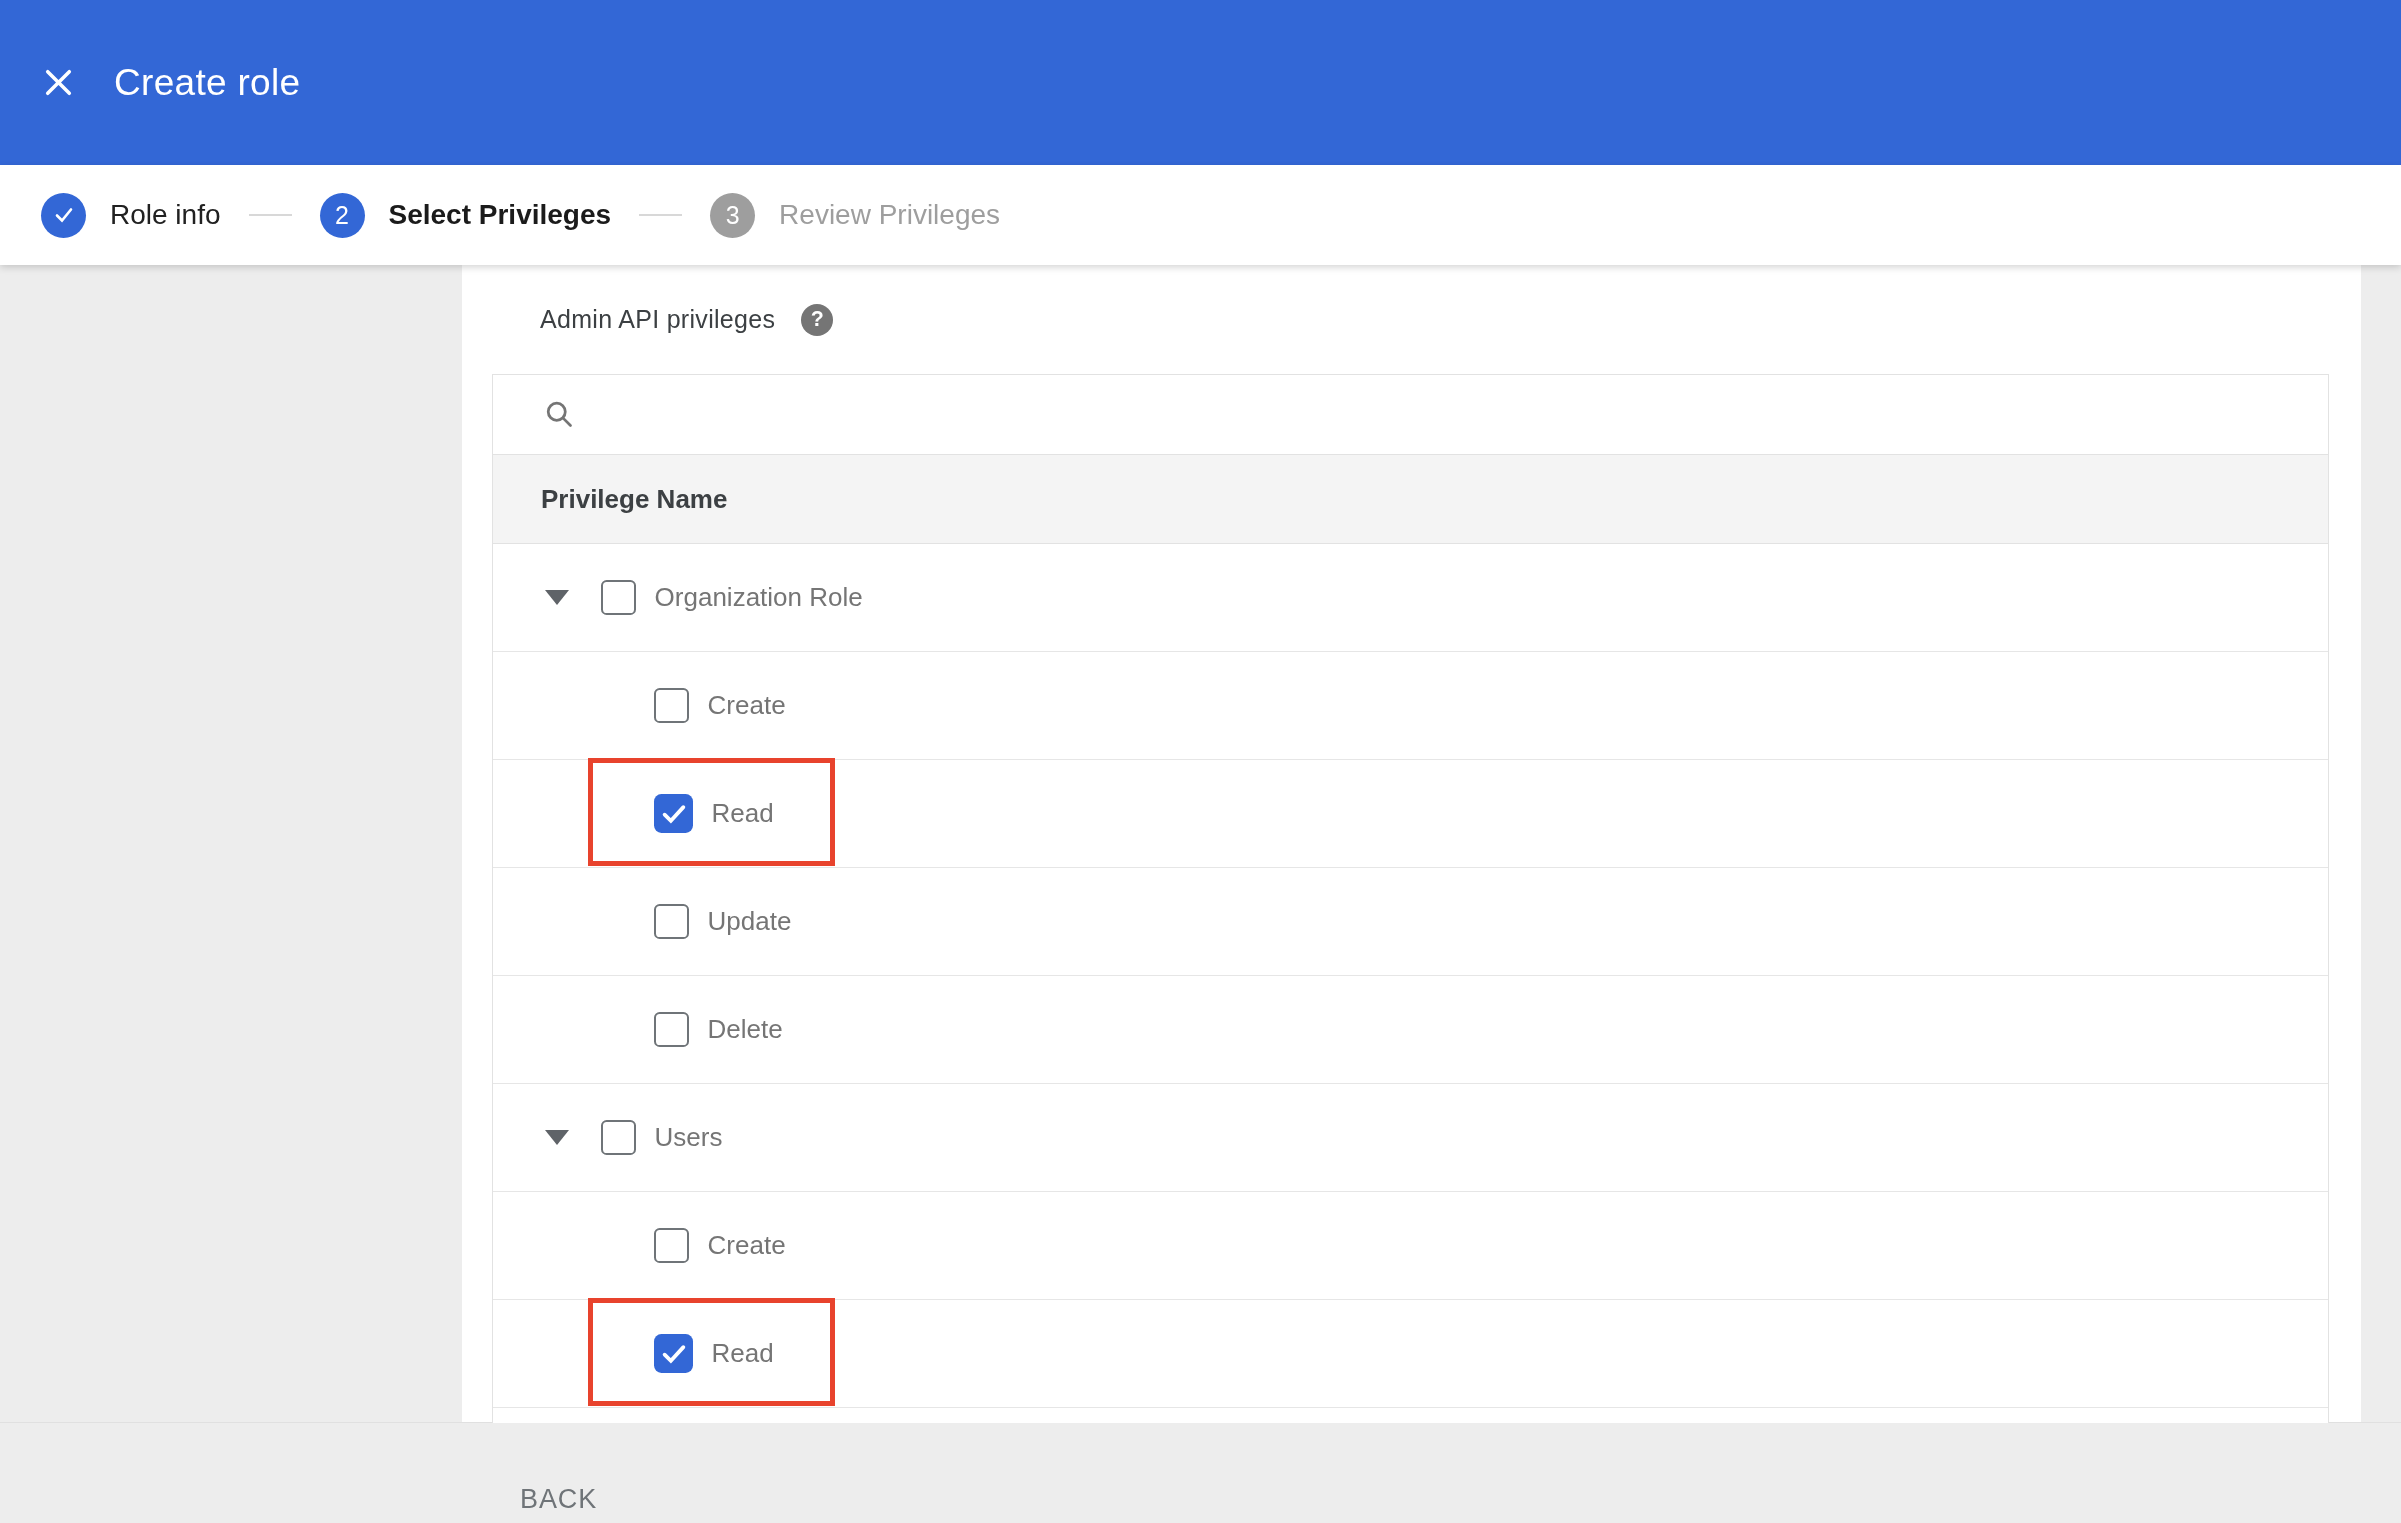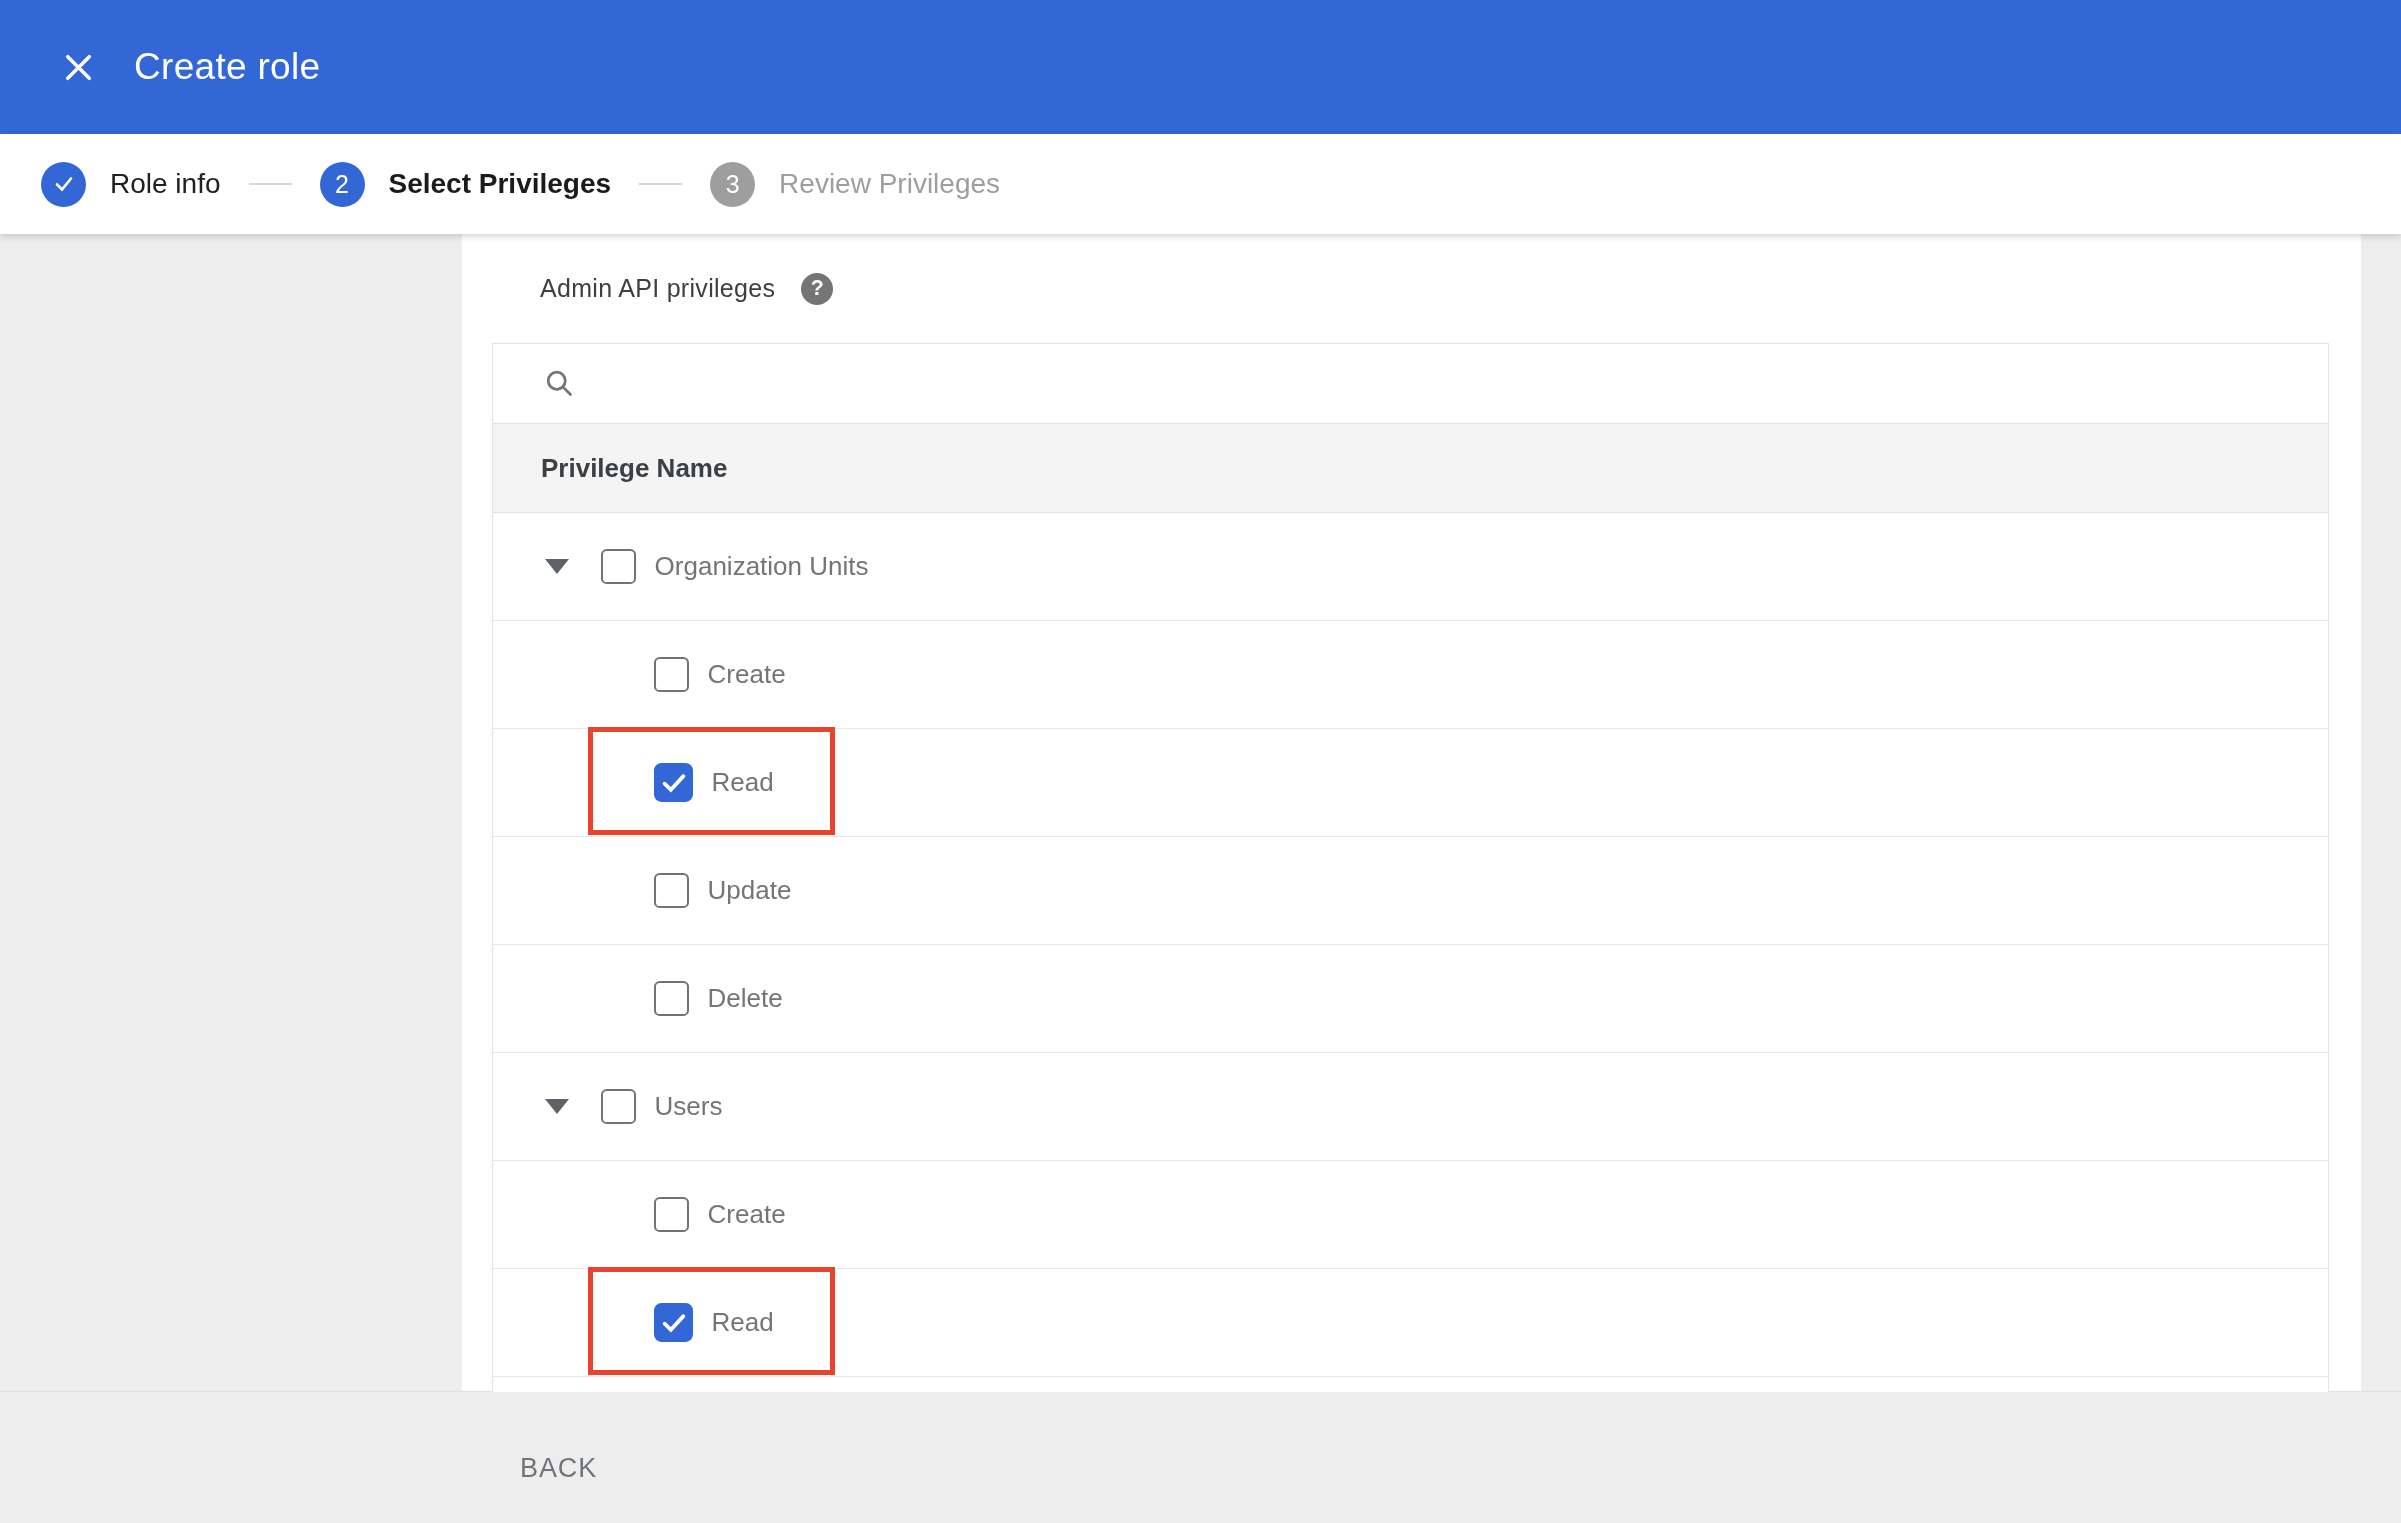--- a/index.html
+++ b/index.html
@@ -10,22 +10,22 @@
   * { box-sizing: border-box; }
   html, body { margin: 0; padding: 0; }
   body {
     width: 2401px; height: 1524px; overflow: hidden;
     background: #ededed;
     font-family: "Liberation Sans", sans-serif;
   }
 
   
   .appbar {
-    height: 134px; background: var(--blue);
-    display: flex; align-items: center; padding-left: 58px;
+    height: 165px; background: var(--blue);
+    display: flex; align-items: center; padding-left: 38px;
   }
   .close-btn {
     width: 41px; height: 41px; background: transparent; border: none; padding: 0;
     display: flex; align-items: center; justify-content: center; cursor: pointer;
   }
   .appbar-title {
     color: #ffffff; font-size: 37px; font-weight: 400;
     margin-left: 35px; letter-spacing: 0.3px;
   }
 
@@ -184,21 +184,21 @@
       </div>
 
       <div class="thead">
         <span class="thead-label">Privilege Name</span>
       </div>
 
       <div>
           <div class="prow">
             <span class="expander"></span>
             <span class="cbox parent"></span>
-            <span class="plabel">Organization Units</span>
+            <span class="plabel">Organization Role</span>
           </div>
           <div class="prow">
             <span class="cbox child"></span>
             <span class="plabel">Create</span>
           </div>
           <div class="prow">
             <span class="cbox child checked">
               <svg viewBox="0 0 24 24" width="30" height="30">
                 <path d="M4.5 12.5 L9.5 17.5 L19.5 6.5" fill="none" stroke="#ffffff" stroke-width="3" stroke-linecap="round"></path>
               </svg>

